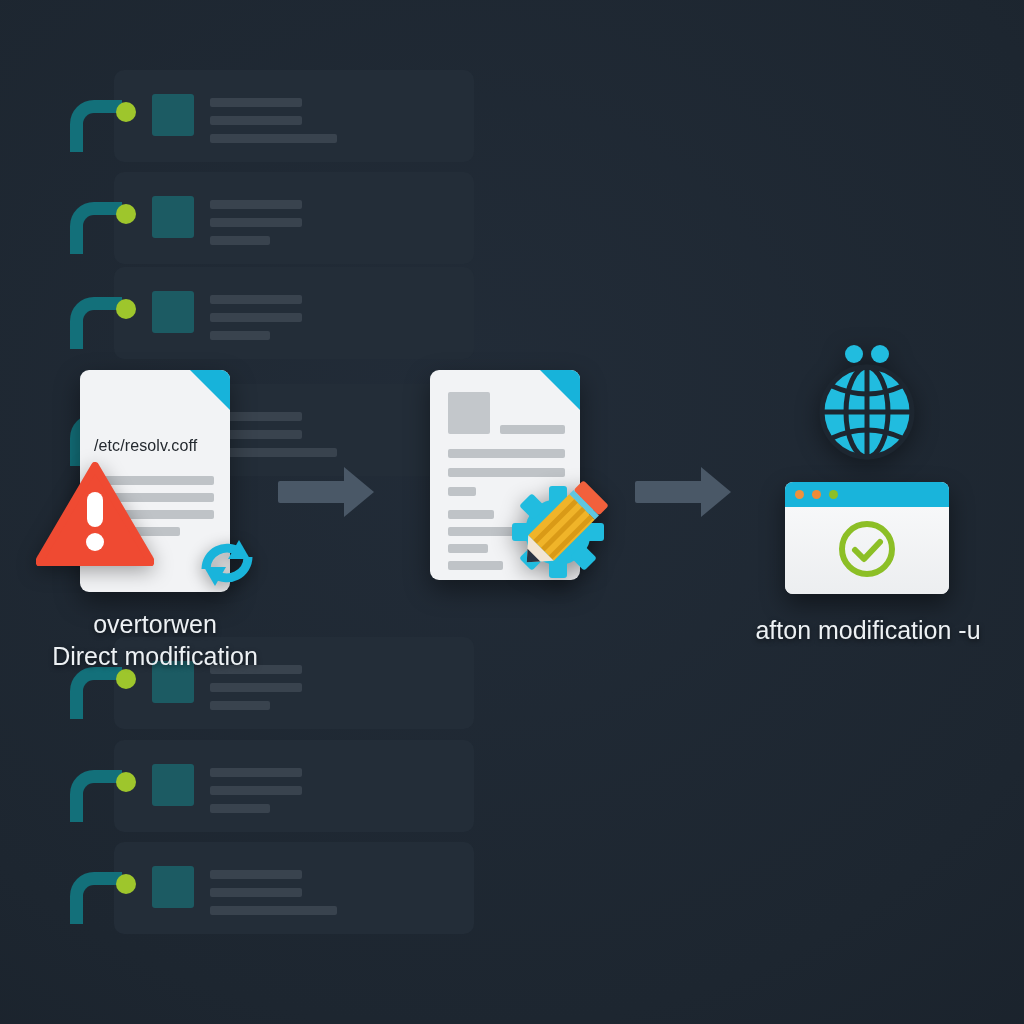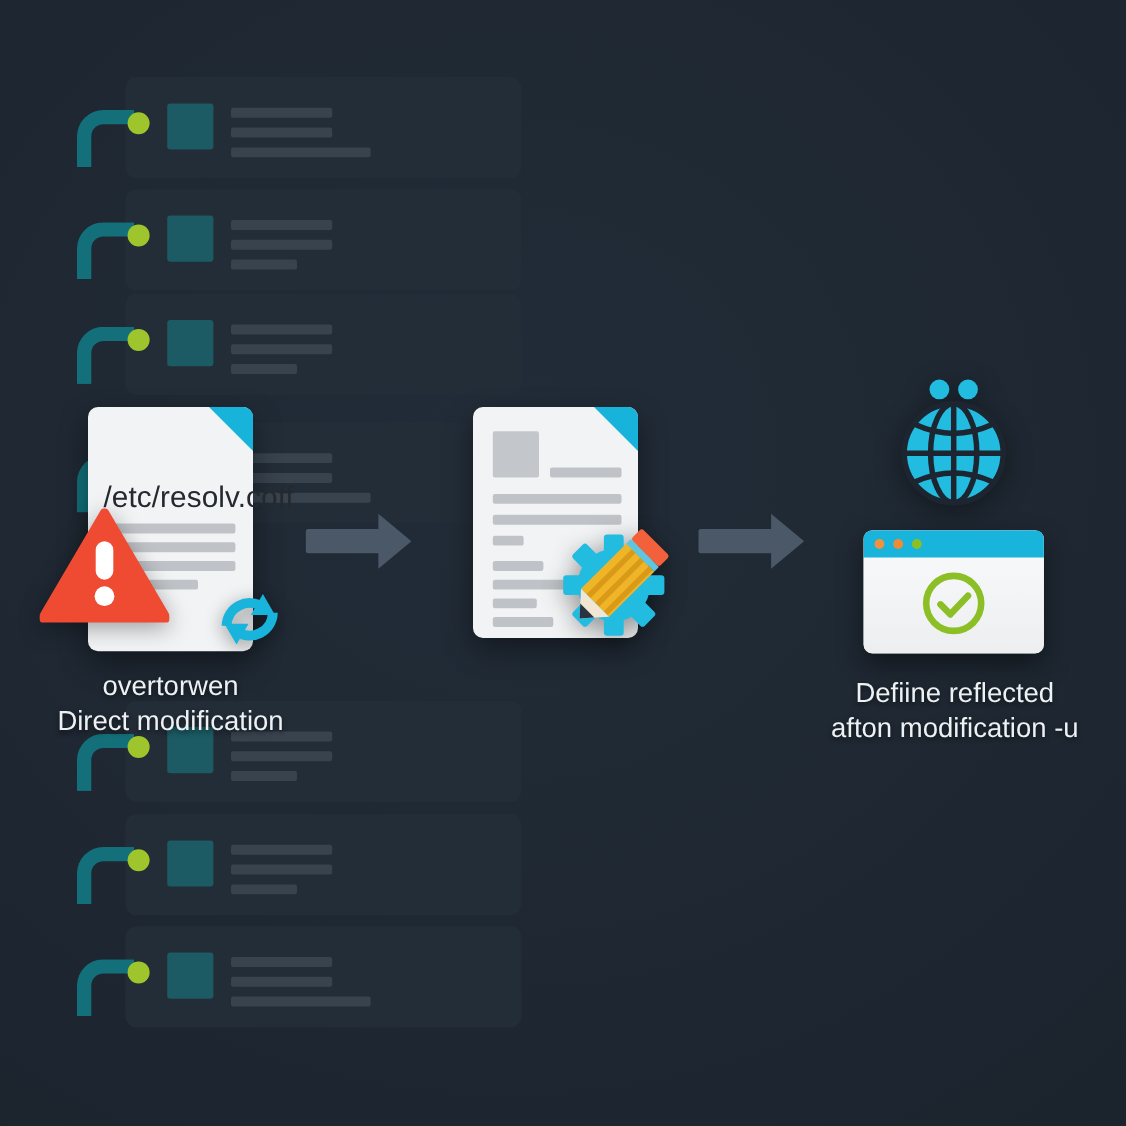--- a/index.html
+++ b/index.html
@@ -31,21 +31,21 @@
   .arrow-head{position:absolute;top:0;width:0;height:0;
     border-top:25px solid transparent;border-bottom:25px solid transparent;
     border-left:30px solid #4a5867;}
 
   
   .doc{position:absolute;background:#f2f3f5;border-radius:9px;
     box-shadow:0 10px 26px rgba(0,0,0,.42);}
   .doc-fold{position:absolute;right:0;top:0;width:0;height:0;
     border-top:40px solid #17b3da;border-left:40px solid transparent;
     border-top-right-radius:9px;}
-  .doc-title{position:absolute;color:#24292f;font-size:27px;letter-spacing:.1px;white-space:nowrap;}
+  .doc-title{position:absolute;color:#24292f;font-size:16px;letter-spacing:.1px;white-space:nowrap;}
   .dl{position:absolute;height:9px;border-radius:2px;background:#bfc3c7;}
   .dbox{position:absolute;background:#c3c7cb;border-radius:2px;}
 
   
   .warn{position:absolute;width:118px;height:104px;}
   .warn svg{display:block;filter:drop-shadow(0 5px 10px rgba(0,0,0,.35));}
 
   
   .sync{position:absolute;width:74px;height:70px;}
   .sync svg{display:block;filter:drop-shadow(0 4px 8px rgba(0,0,0,.40));}
@@ -262,18 +262,17 @@
         <div class="check-wrap">
           <svg width="62" height="62" viewBox="0 0 62 62">
             <circle cx="31" cy="31" r="25" fill="none" stroke="#8cbf26" stroke-width="6"></circle>
             <path d="M19 32 L28 41 L44 24" fill="none" stroke="#8cbf26" stroke-width="6" stroke-linecap="round" stroke-linejoin="round"></path>
           </svg>
         </div>
       </div>
     </div>
 
     <div class="caption" style="left:718px;top:614px;width:300px;">
-      <div>Defiine reflected</div>
       <div>afton modification -u</div>
     </div>
   </div>
 
 </div>
 
 </body></html>

